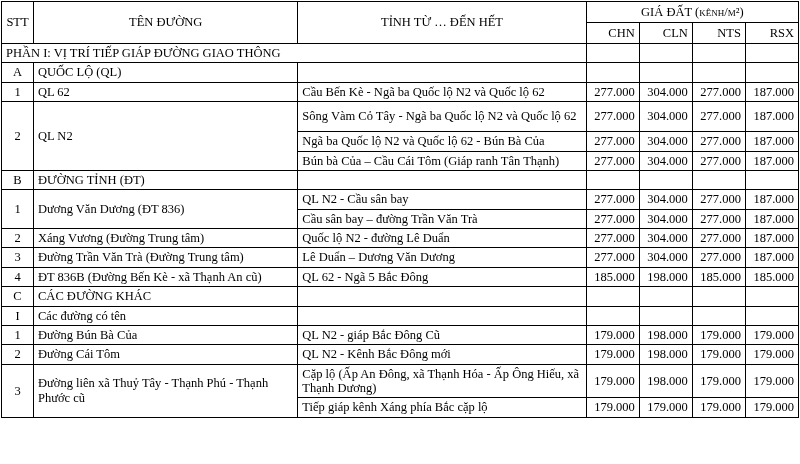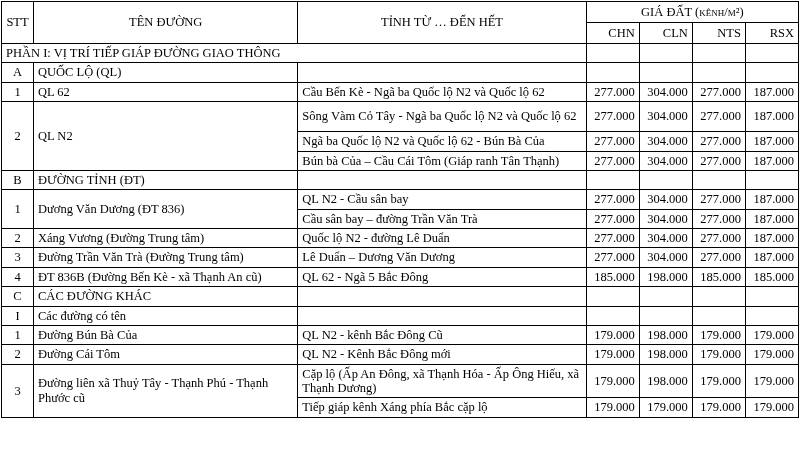--- a/index.html
+++ b/index.html
@@ -210,21 +210,21 @@
           <td class="section name-cell">Các đường có tên</td>
           <td></td>
           <td></td>
           <td></td>
           <td></td>
           <td></td>
         </tr>
         <tr>
           <td class="stt-cell">1</td>
           <td class="name-cell">Đường Bún Bà Của</td>
-          <td class="seg-cell">QL N2 - kênh Bắc Đông Cũ</td>
+          <td class="seg-cell">QL N2 - giáp Bắc Đông Cũ</td>
           <td class="num-cell">179.000</td>
           <td class="num-cell">198.000</td>
           <td class="num-cell">179.000</td>
           <td class="num-cell">179.000</td>
         </tr>
         <tr>
           <td class="stt-cell">2</td>
           <td class="name-cell">Đường Cái Tôm</td>
           <td class="seg-cell">QL N2 - Kênh Bắc Đông mới</td>
           <td class="num-cell">179.000</td>

